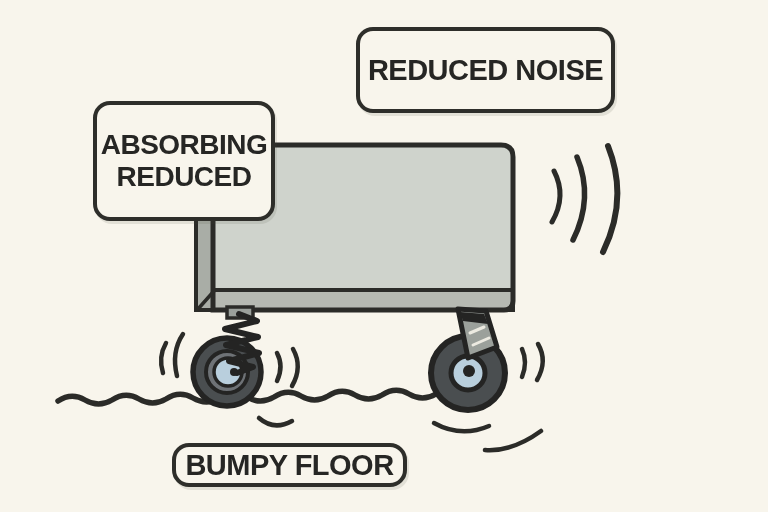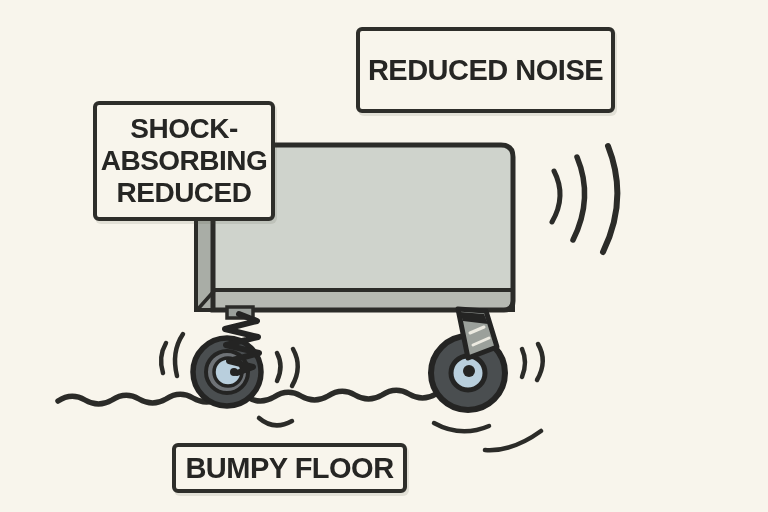--- a/index.html
+++ b/index.html
@@ -12,40 +12,40 @@
     width:768px;height:512px;
     background:#f8f5ec;
     overflow:hidden;
   }
   .stage svg{position:absolute;left:0;top:0;}
   .label-box{
     position:absolute;
     box-sizing:border-box;
     background:#f8f5ec;
     border:4px solid #2e2e2a;
-    border-radius:6px;
+    border-radius:17px;
     color:#262624;
     font-weight:700;
     display:flex;
     flex-direction:column;
     align-items:center;
     justify-content:center;
     text-align:left;
     box-shadow:2px 3px 0 rgba(70,70,55,0.12);
   }
   .box-casters{
     left:93px;top:101px;width:182px;height:120px;
     font-size:28px;line-height:32px;letter-spacing:-0.5px;
   }
   .box-noise{
     left:356px;top:27px;width:259px;height:86px;
     font-size:29px;line-height:33px;letter-spacing:-0.5px;
   }
   .box-floor{
-    left:172px;top:443px;width:235px;height:50px;
+    left:172px;top:443px;width:235px;height:44px;
     font-size:29px;line-height:30px;letter-spacing:-0.5px;
   }
 </style>
 </head>
 <body>
 
 <div class="stage">
 
   <svg width="768" height="512" viewBox="0 0 768 512">
 
@@ -102,21 +102,20 @@
     </g>
 
     <g fill="none" stroke="#2b2b28" stroke-width="4.5" stroke-linecap="round">
       <path d="M259,418 Q274,431 292,421"></path>
       <path d="M434,423 Q461,438 489,426"></path>
       <path d="M485,450 Q512,452 541,431"></path>
     </g>
   </svg>
 
   <div class="label-box box-casters">
-    <span>SHOCK-</span>
     <span>ABSORBING</span>
     <span>REDUCED</span>
   </div>
 
   <div class="label-box box-noise">
     <span>REDUCED NOISE</span>
   </div>
 
   <div class="label-box box-floor">
     <span>BUMPY FLOOR</span>

